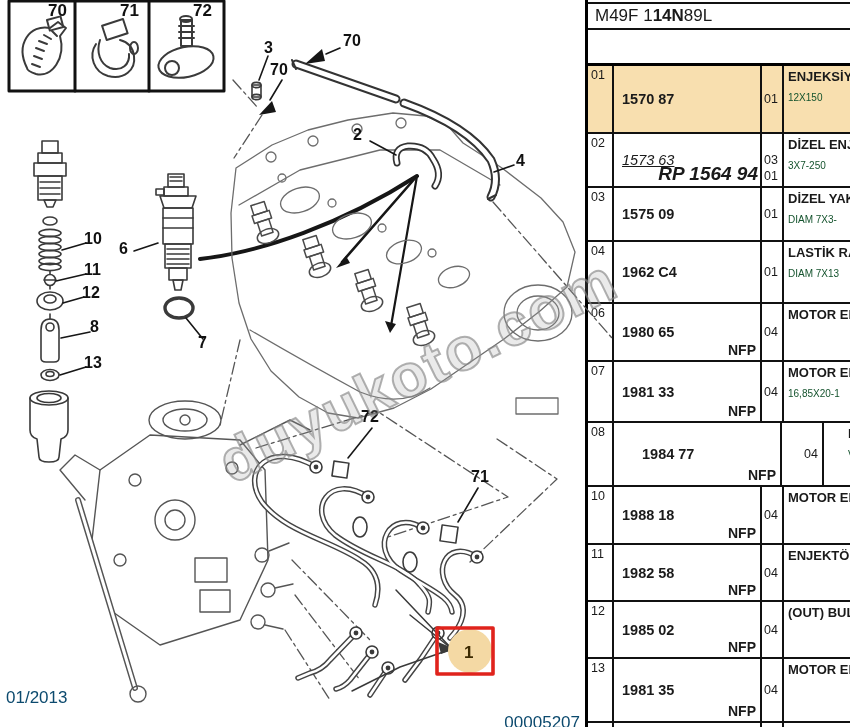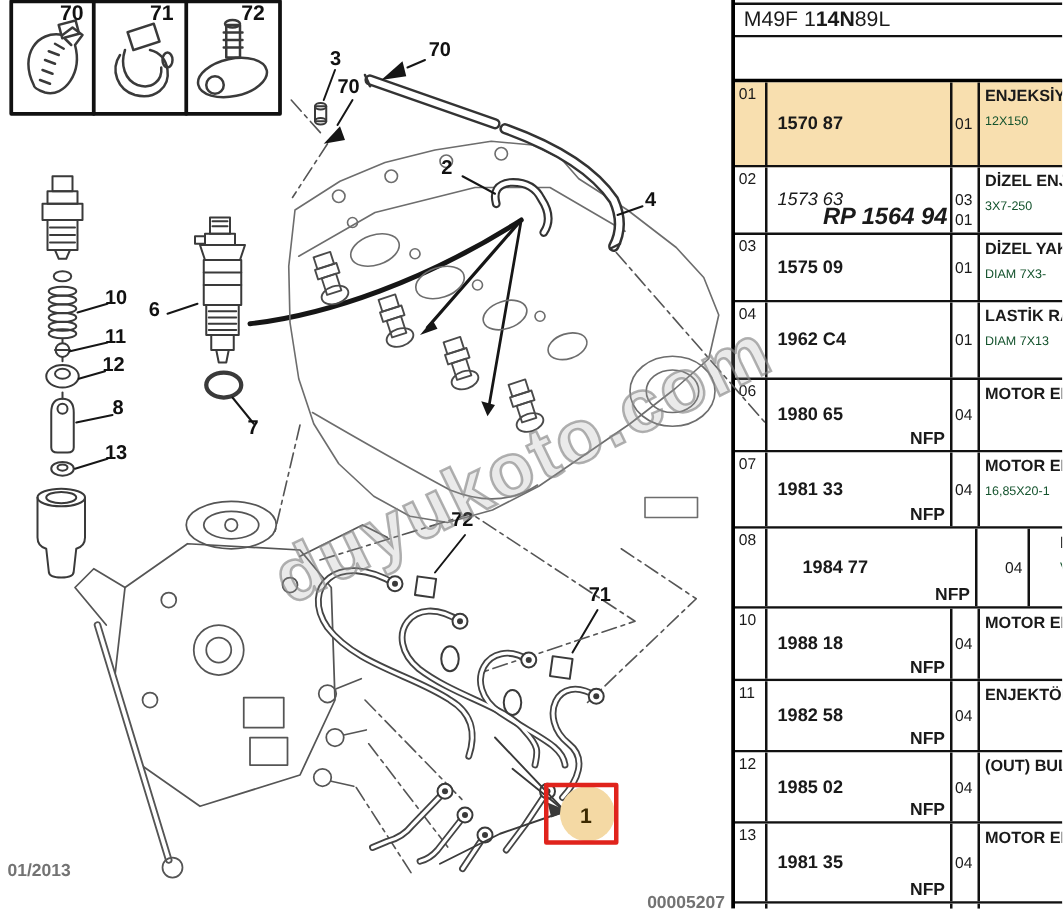--- a/index.html
+++ b/index.html
@@ -7,21 +7,21 @@
          font-family:"Liberation Sans", sans-serif;color:#1a1a1a;}
   
   #artwork{position:absolute;left:0;top:0;z-index:5;pointer-events:none;}
   .callout{position:absolute;z-index:6;font-weight:bold;font-size:16px;color:#111;
            line-height:1;white-space:nowrap;}
   .legend-num{font-size:17px;}
   #watermark{position:absolute;left:238px;top:428px;z-index:7;font-size:60px;font-weight:bold;
              letter-spacing:2px;transform:rotate(-26deg);transform-origin:left bottom;
              color:rgba(160,160,160,0.22);-webkit-text-stroke:2px rgba(135,135,135,0.65);
              white-space:nowrap;pointer-events:none;}
-  .foot{position:absolute;z-index:6;font-size:14px;font-weight:bold;color:#737373;}
+  .foot{position:absolute;z-index:6;font-size:17px;font-weight:normal;color:#0c4a6e;}
   #foot-date{left:6px;top:688px;}
   #foot-doc{left:462px;top:688px;width:118px;text-align:right;margin-top:25px;}
   #badge-one{position:absolute;z-index:6;font-size:17px;font-weight:bold;color:#3c2a00;
              left:464px;top:643px;}
   
   #table-panel{position:absolute;left:585px;top:0;width:265px;height:727px;z-index:1;
                border-left:3px solid #000;box-sizing:border-box;background:#fff;}
   #header-box{margin-top:2px;height:28px;border-top:2px solid #111;border-bottom:2px solid #111;
               border-left:0;display:flex;align-items:center;padding-left:7px;font-size:17px;
               box-sizing:border-box;white-space:nowrap;}
@@ -31,21 +31,21 @@
   .trow{display:flex;border-bottom:2px solid #111;position:relative;box-sizing:border-box;
         background:#fff;}
   .trow.hl{background:#F8DFAF;}
   .c1{width:24px;border-right:2px solid #111;position:relative;box-sizing:content-box;}
   .c2{width:146px;border-right:2px solid #111;position:relative;}
   .c3{width:20px;border-right:2px solid #111;position:relative;}
   .c4{flex:1;overflow:hidden;position:relative;padding-left:4px;}
   .ref{position:absolute;left:3px;top:2px;font-size:12.5px;}
   .part{position:absolute;left:8px;top:50%;transform:translateY(-50%);font-size:14.5px;
         font-weight:bold;white-space:nowrap;}
-  .part.it{font-weight:normal;font-style:italic;}
+  .part.it{font-weight:normal;font-style:italic;text-decoration:underline;}
   .part2{position:absolute;right:2px;bottom:1px;font-size:19px;font-weight:bold;
          font-style:italic;white-space:nowrap;}
   .nfp{position:absolute;right:4px;bottom:2px;font-size:14px;font-weight:bold;}
   .qty{position:absolute;left:2px;top:50%;transform:translateY(-50%);font-size:12.5px;}
   .qty2{position:absolute;left:2px;bottom:3px;font-size:12.5px;}
   .d1{display:block;padding-top:3px;font-size:13px;font-weight:bold;line-height:15px;
       white-space:nowrap;}
   .d2{display:block;margin-top:7px;font-size:10px;line-height:14px;white-space:nowrap;
       color:#14532d;}
 </style>

